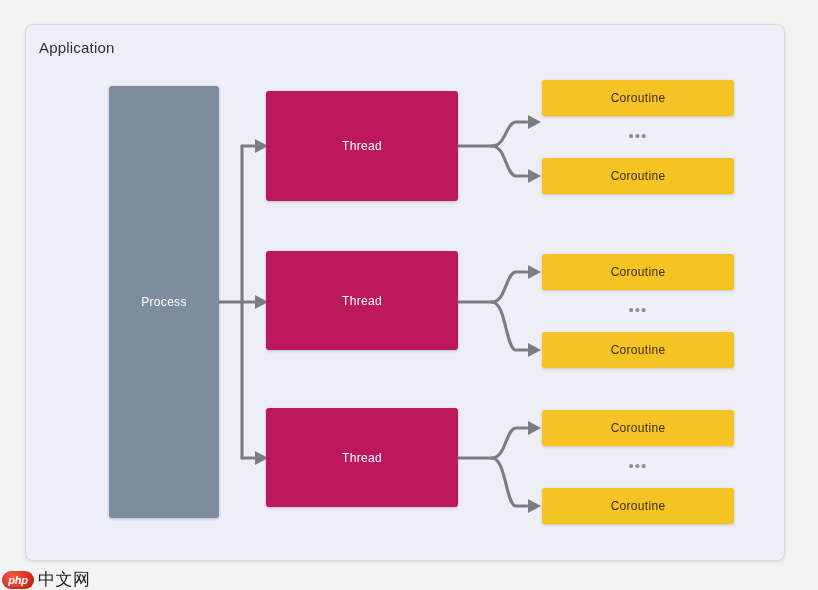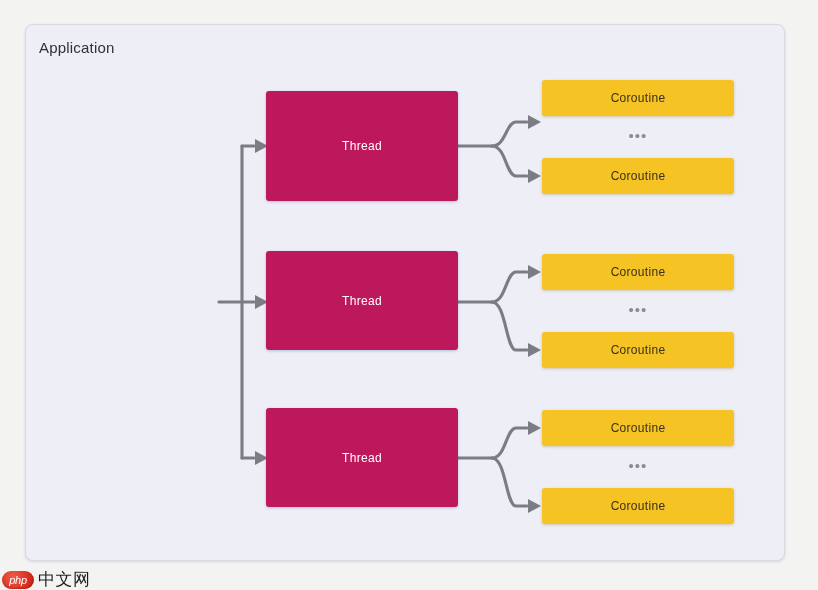--- a/index.html
+++ b/index.html
@@ -119,21 +119,21 @@
     gap: 4px;
     user-select: none;
   }
   #wm-badge {
     width: 32px;
     height: 18px;
     border-radius: 9px;
     background: radial-gradient(circle at 35% 32%, #f05a4a 0%, #d92d1c 68%, #b01e10 100%);
     color: #ffffff;
     font-size: 11px;
-    font-weight: normal;
+    font-weight: bold;
     font-style: italic;
     display: flex;
     align-items: center;
     justify-content: center;
     letter-spacing: -0.3px;
     box-shadow: inset 0 -1px 2px rgba(0,0,0,0.22);
   }
   #wm-text {
     font-size: 17px;
     color: #1d1d1d;
@@ -187,20 +187,23 @@
 
       <g>
         <path class="conn-path" d="M 432,433 L 466,433"></path>
         <path class="conn-path" d="M 466,433 C 480,433 480,403 490,403 L 501,403"></path>
         <path class="conn-path" d="M 466,433 C 480,433 480,481 490,481 L 501,481"></path>
         <polygon class="conn-head" points="502,396 515,403 502,410"></polygon>
         <polygon class="conn-head" points="502,474 515,481 502,488"></polygon>
       </g>
     </svg>
 
+    <div class="node node-process" style="left:83px; top:61px; width:110px; height:432px;">
+      <span>Process</span>
+    </div>
 
     <div class="node node-thread" style="left:240px; top:66px; width:192px; height:110px;">
       <span>Thread</span>
     </div>
 
     <div class="node node-thread" style="left:240px; top:226px; width:192px; height:99px;">
       <span>Thread</span>
     </div>
 
     <div class="node node-thread" style="left:240px; top:383px; width:192px; height:99px;">

